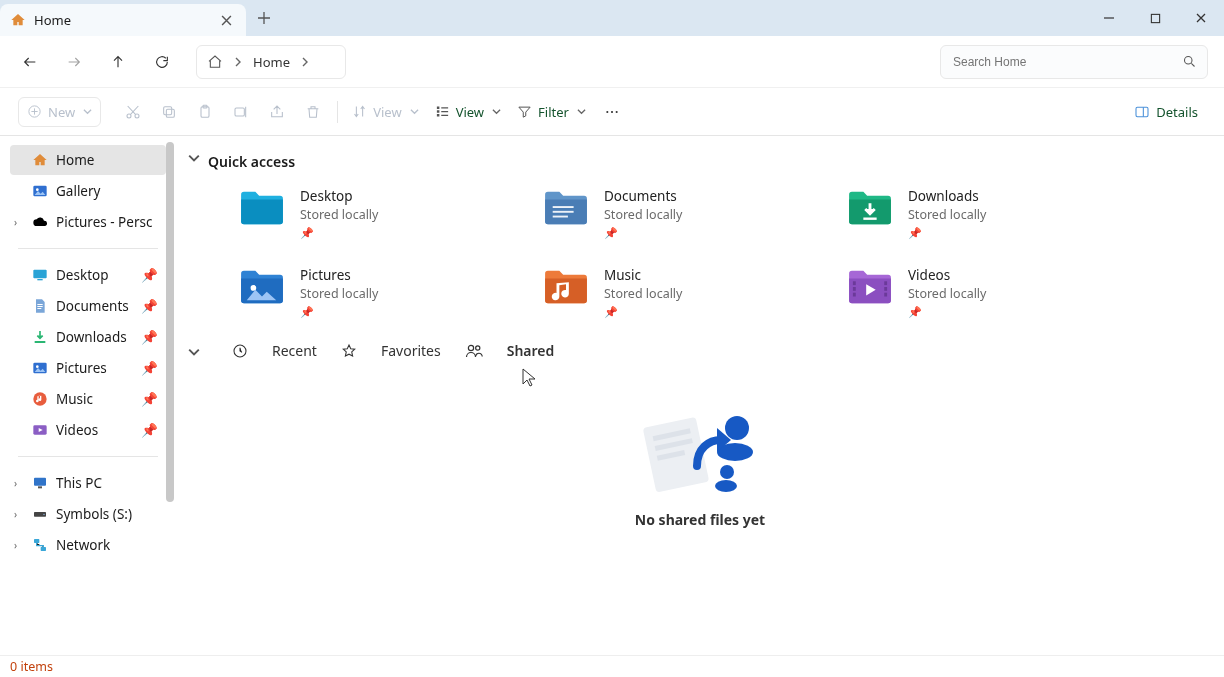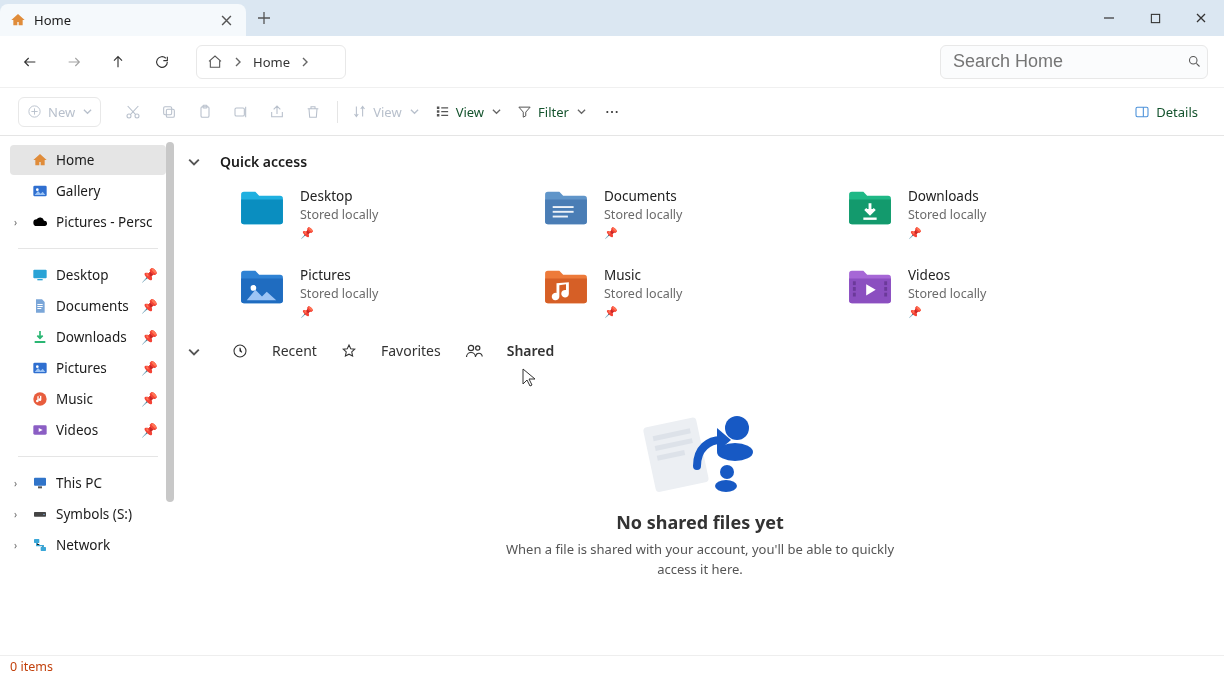--- a/index.html
+++ b/index.html
@@ -37,21 +37,21 @@
 
   
   .navbar { height:52px; background:#fff; display:flex; align-items:center; padding:0 10px; gap:4px; border-bottom:1px solid #f0f0f0;}
   .navbtn { width:40px; height:36px; display:flex; align-items:center; justify-content:center; color:#333; border-radius:4px;}
   .breadcrumb { flex:0 1 auto; display:flex; align-items:center; height:34px;
     border:1px solid #e8e8e8; border-radius:6px; padding:0 10px; margin-left:10px; min-width:150px; gap:10px;}
   .breadcrumb .chev, .breadcrumb .label { color:#333; }
   .spacer { flex:1; }
   .search { width:268px; height:34px; border:1px solid #e8e8e8; border-radius:6px; background:#fbfcfd;
     display:flex; align-items:center; padding:0 10px; margin-right:6px; }
-  .search input { border:0; outline:0; flex:1; font-size:18px; color:#777; background:transparent;}
+  .search input { border:0; outline:0; flex:1; font-size:12px; color:#777; background:transparent;}
   .search .mag { color:#555; }
 
   
   .toolbar { height:48px; display:flex; align-items:center; padding:0 18px; border-bottom:1px solid var(--border);}
   .tbtn { display:flex; align-items:center; gap:6px; padding:5px 8px; border-radius:6px; color:#14532d;}
   .tbtn.iconly { width:36px; height:34px; justify-content:center; padding:0;}
   .tbtn.disabled, .tbtn.disabled svg { color:var(--icon-muted); }
   .tbtn.newbtn { border:1px solid #e8e8e8; }
   .tspacer { flex:1; }
   .divider { width:1px; height:22px; background:#e5e5e5; margin:0 6px;}
@@ -65,37 +65,37 @@
   .sgroup { padding:2px 0; }
   .sitem { display:flex; align-items:center; gap:8px; padding:6px 8px 6px 22px; margin:1px 6px; border-radius:4px; font-size:13.5px;
     white-space:nowrap; overflow:hidden; text-overflow:ellipsis; position:relative;}
   .sitem.selected { background:var(--selected); }
   .sitem .expand { position:absolute; left:4px; color:#666; font-size:10px;}
   .sitem .pin { margin-left:auto; color:#9aa0a6; }
   .sitem .ico { width:16px; height:16px; display:flex; align-items:center; justify-content:center; flex:0 0 16px;}
   .sdiv { height:1px; background:#e5e5e5; margin:8px 14px;}
 
   .main { flex:1; overflow:auto; padding:12px 12px 0 12px; }
-  .sectionhdr { display:flex; align-items:center; gap:12px; font-weight:600; font-size:14px; margin:4px 0 10px 0;}
+  .sectionhdr { display:flex; font-weight:600; font-size:14px; margin:4px 0 10px 0;}
   .sectionhdr .chev { width:20px; text-align:center; color:#555;}
   .qagrid { display:flex; flex-wrap:wrap; gap:14px 0; margin-left:46px; }
   .qaitem { width:304px; display:flex; gap:14px; align-items:flex-start; padding:6px 4px; border-radius:6px;}
   .qaitem .icon { width:48px; height:42px; display:flex; align-items:center; justify-content:center;}
   .qaitem .meta .title { font-size:13.5px; color:#222;}
   .qaitem .meta .sub { font-size:12.5px; color:var(--muted); margin-top:1px;}
   .qaitem .meta .pin { color:#9aa0a6; font-size:11px; margin-top:2px;}
 
   .tabsrow { display:flex; align-items:center; gap:24px; margin:16px 0 0 0;}
   .tabsrow .chev { width:20px; text-align:center; color:#555;}
   .pilltab { display:flex; align-items:center; gap:24px; font-size:14px; color:#333; padding-bottom:2px;}
   .pilltab.active { font-weight:600; }
 
   .empty { text-align:center; margin-top:38px; color:#333;}
   .empty .illus { width:130px; height:100px; margin:0 auto 10px; position:relative;}
-  .empty h3 { font-size:18px; margin:8px 0 6px; }
+  .empty h3 { font-size:14px; margin:8px 0 6px; }
   .empty p { font-size:13px; color:#555; margin:0 auto; max-width:420px; line-height:1.5;}
 
   
   .status { height:22px; border-top:1px solid #eee; display:flex; align-items:center; padding:0 10px; font-size:12.5px; color:#c2410c;}
 
   .cursor { position:absolute; left:522px; top:368px; pointer-events:none; }
 
   svg { display:block; }
 </style>
 </head>
@@ -566,21 +566,20 @@
             </g>
           <circle cx="102" cy="28" r="12" fill="#1759c4"></circle>
           <ellipse cx="100" cy="52" rx="18" ry="9" fill="#1759c4"></ellipse>
           <circle cx="92" cy="72" r="7" fill="#1759c4"></circle>
           <ellipse cx="91" cy="86" rx="11" ry="6" fill="#1759c4"></ellipse>
           <path fill="none" stroke="#1759c4" stroke-width="8" stroke-linecap="round" d="M62 66c0-18 12-26 24-26"></path>
           <path fill="#1759c4" d="M82 28l14 12-14 12z"></path>
         </svg>
       </div>
       <h3>No shared files yet</h3>
-      <p>When a file is shared with your account, you'll be able to quickly access it here.</p>
     </div>
 
     <svg class="cursor" width="16" height="20" viewBox="0 0 16 20">
         <path fill="#fff" stroke="#333" stroke-width="1" d="M1 1l0 15 4-4 3 6 2-1-3-6 6 0z"></path>
       </svg>
   </div>
 </div>
 
 <div class="status">
   <span>0 items</span>

